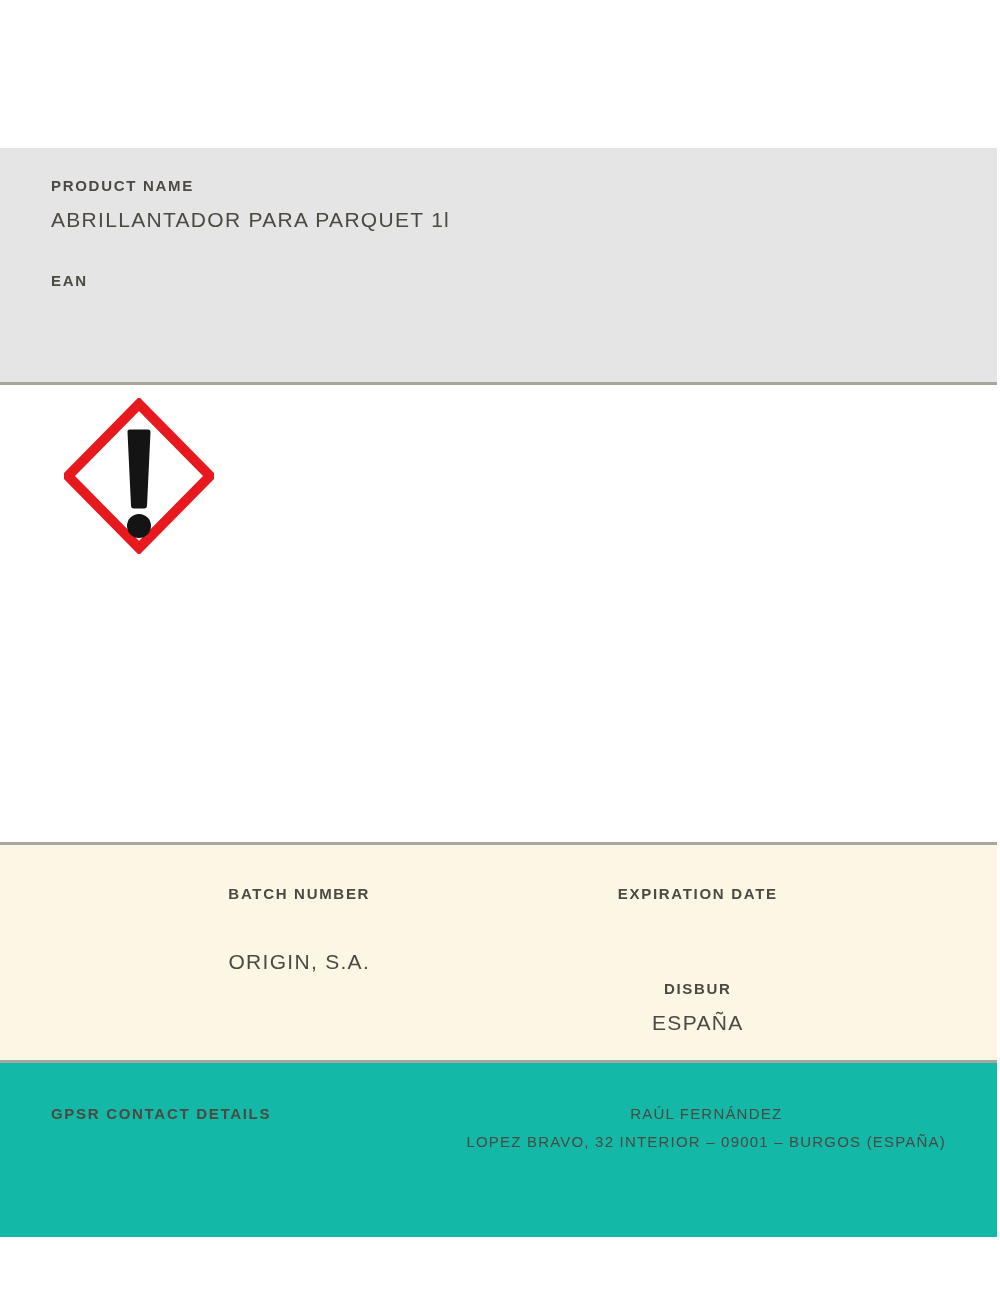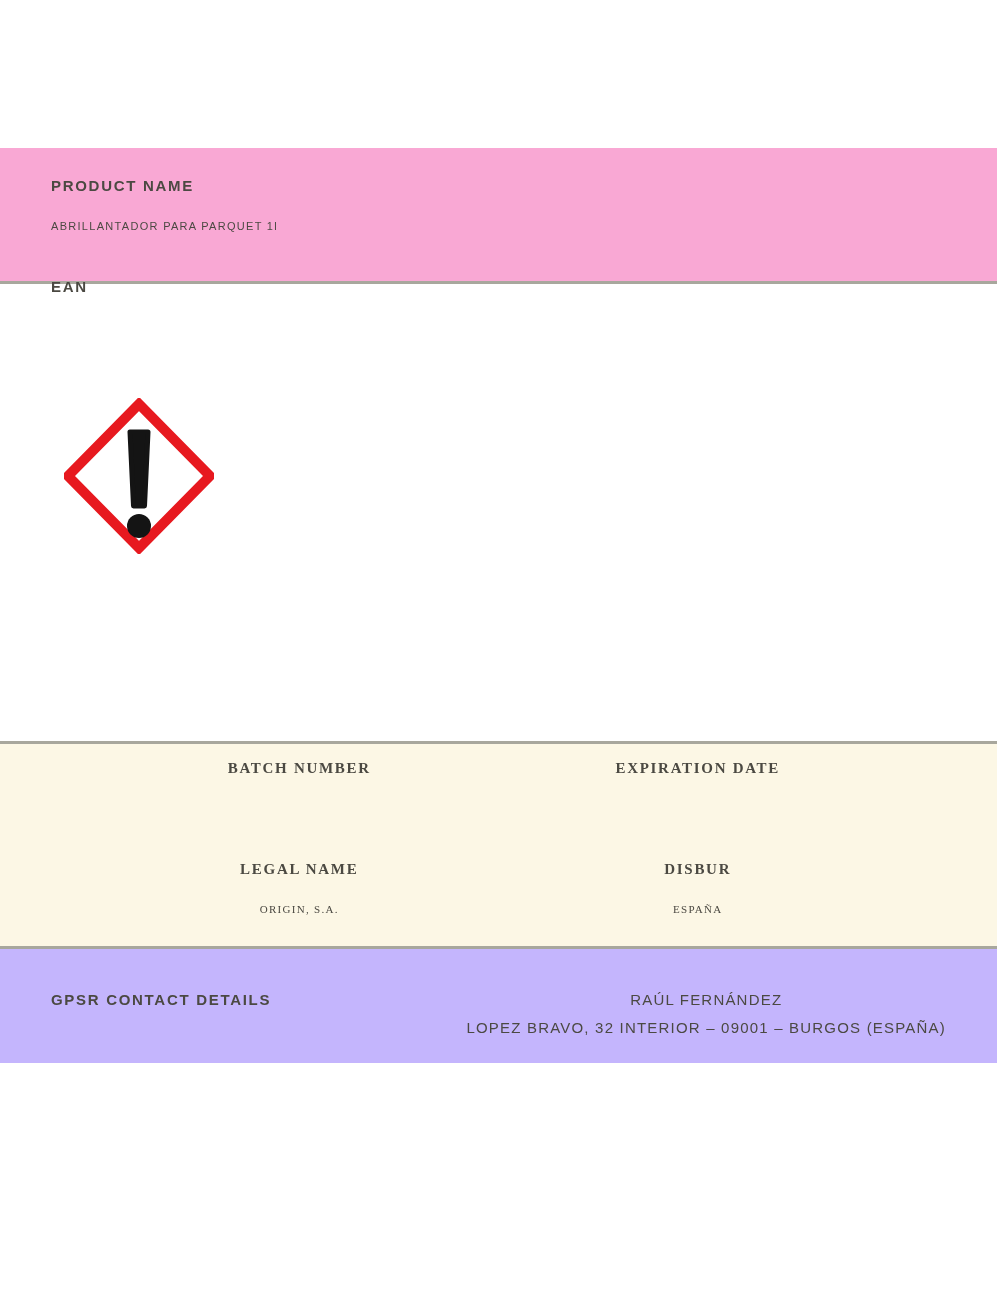--- a/index.html
+++ b/index.html
@@ -17,73 +17,72 @@
   }
 
   .sec {
     margin-right: 3px;
     box-sizing: border-box;
   }
 
   
   .sec-product {
     margin-top: 148px;
-    height: 136px;
-    background: #f9a8d4;
+    height: 237px;
+    background: #e5e5e5;
     border-bottom: 3px solid #a8a79d;
     padding: 28px 0 0 51px;
   }
 
   .field-label {
     font-size: 15px;
     line-height: 20px;
     font-weight: bold;
     letter-spacing: 1.7px;
   }
   .field-value {
-    font-size: 11px;
+    font-size: 21px;
     line-height: 20px;
     letter-spacing: 1.3px;
-    margin-top: 20px;
+    margin-top: 14px;
   }
   .field-gap {
     margin-top: 41px;
   }
 
   
   .pictogram {
     position: absolute;
     left: 64px;
     top: 398px;
     width: 150px;
     height: 156px;
   }
 
   
   .sec-batch {
     margin-top: 457px;
     background: #fcf7e5;
     border-top: 3px solid #a8a79d;
     border-bottom: 3px solid #a8a79d;
-    padding: 14px 100px 27px 100px;
+    padding: 39px 100px 27px 100px;
     display: flex;
-    font-family: Liberation Serif, serif;
   }
   .batch-col {
     width: 50%;
     text-align: center;
   }
   .empty-value {
     min-height: 20px;
   }
 
   
   .sec-gpsr {
-    background: #c4b5fd;
-    height: 114px;
+    background: #14b8a6;
+    height: 174px;
     padding: 37px 51px 0 51px;
     display: flex;
     justify-content: space-between;
     align-items: flex-start;
   }
   .gpsr-title {
     font-size: 15px;
     font-weight: bold;
     letter-spacing: 1.7px;
     line-height: 28px;
@@ -110,21 +109,20 @@
     <polygon points="75,6 146,78 75,150 4,78" fill="#ffffff" stroke="#e7191f" stroke-width="10"></polygon>
     <path d="M66,34 L84,34 L80.5,108 L69.5,108 Z" fill="#141414" stroke="#141414" stroke-width="5" stroke-linejoin="round"></path>
     <circle cx="75" cy="128" r="12" fill="#141414"></circle>
   </svg>
 </div>
 
 <div class="sec sec-batch">
   <div class="batch-col">
     <div class="field-label">BATCH NUMBER</div>
     <div class="field-value empty-value"></div>
-    <div class="field-label field-gap">LEGAL NAME</div>
     <div class="field-value">ORIGIN, S.A.</div>
   </div>
   <div class="batch-col">
     <div class="field-label">EXPIRATION DATE</div>
     <div class="field-value empty-value"></div>
     <div class="field-label field-gap">DISBUR</div>
     <div class="field-value">ESPAÑA</div>
   </div>
 </div>
 

